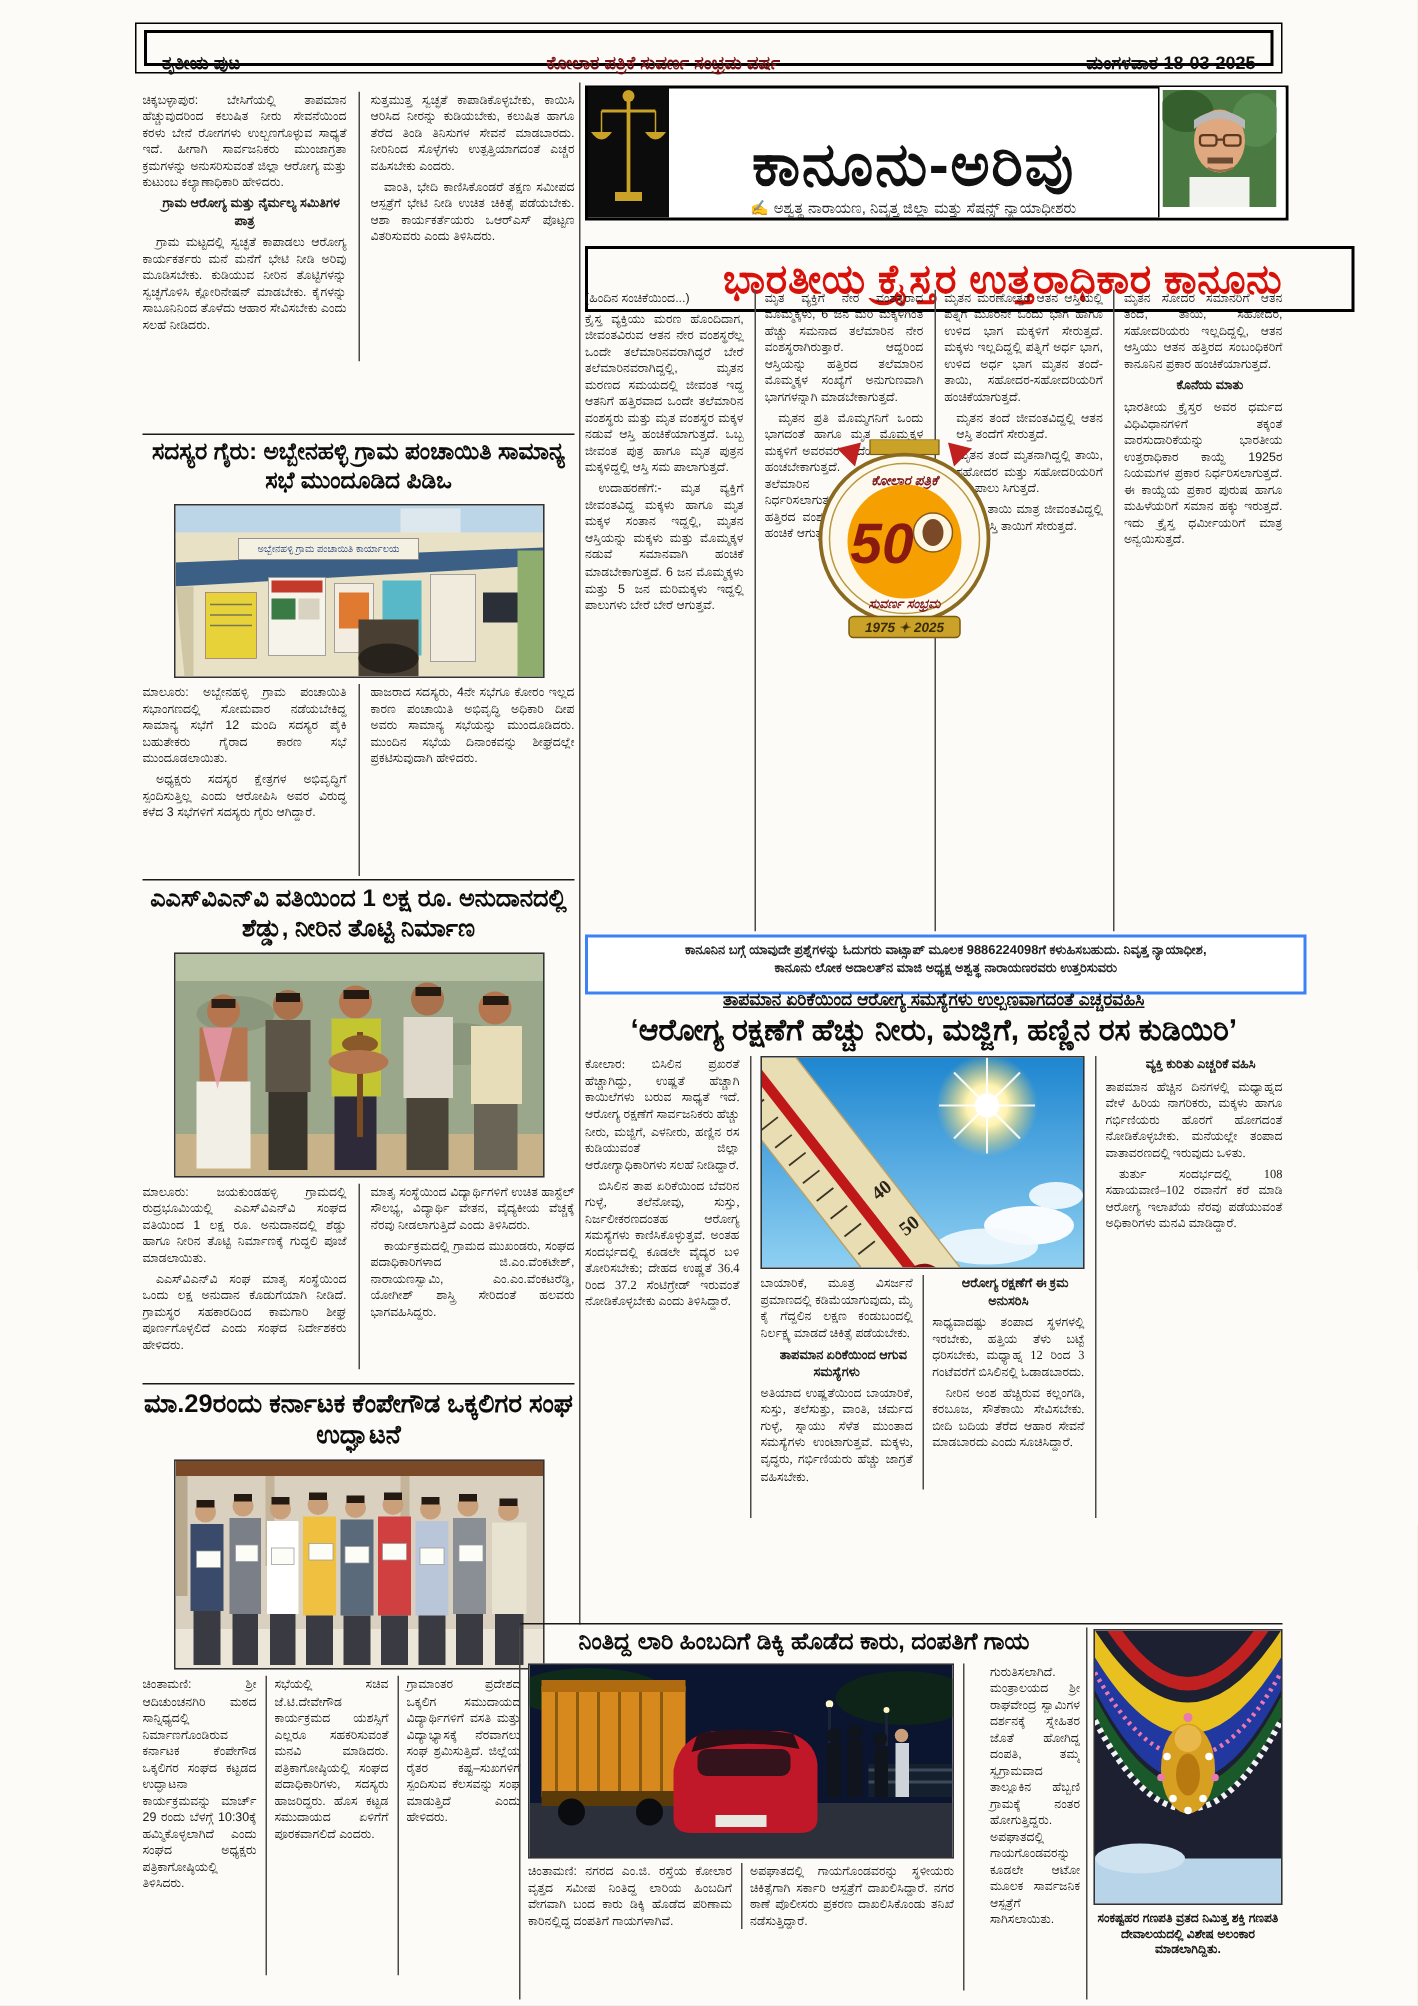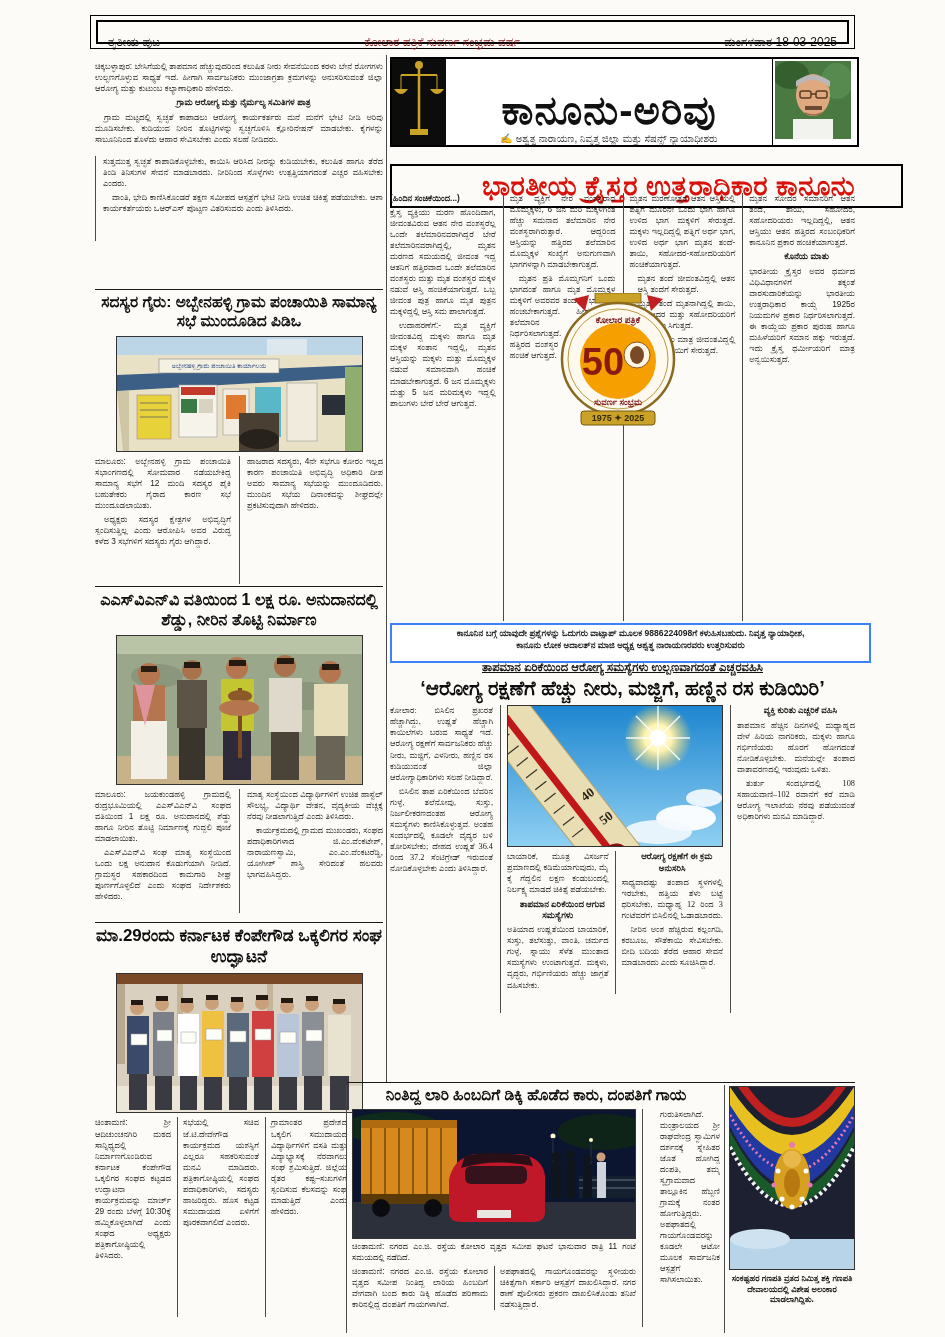--- a/index.html
+++ b/index.html
@@ -13,21 +13,21 @@
   .sub{font-weight:bold;text-align:center;font-size:8.6px;margin:3px 0;text-indent:0;}
   .flexcols{display:flex;gap:8px;}
   .flexcols>div{flex:1;min-width:0;}
   .vrule{border-left:1px solid #4a4a4a;}
   .hrule{border-top:1px solid #1a1a1a;}
   .photo-frame{border:1px solid #333;overflow:hidden;background:#ccc;}
   .cap{font-size:8.2px;line-height:1.3;text-align:justify;}
   #masthead-outer{border:1px solid #000;background:#fcfbf7;}
   #masthead-inner{border:2px solid #000;display:flex;align-items:center;
         justify-content:space-between;padding:0 10px;height:20px;}
-  .mh{font-size:12px;font-weight:normal;margin-top:20px;}
+  .mh{font-size:12px;font-weight:bold;margin-top:20px;}
   .mh-center{color:#7b1216;}
   #law-box{border:2px solid #000;background:#fff;display:flex;align-items:flex-end;}
   #law-title{font-size:40px;font-weight:bold;letter-spacing:1px;text-align:center;line-height:1.05;}
   #law-byline{font-size:10px;text-align:center;color:#222;margin-top:2px;}
   #red-banner{border:2px solid #000;display:flex;align-items:center;justify-content:center;}
   #red-banner span{color:#d8120a;font-weight:bold;font-size:27px;letter-spacing:.5px;}
   #law-footer{border:2px solid #3b82f6;font-size:8.6px;text-align:center;line-height:1.45;
         padding:2px 6px;font-weight:bold;color:#222;background:#fff;}
   .kicker{font-weight:bold;font-size:11.5px;text-align:center;text-decoration:underline;}
   .qhl{font-size:20px;}
@@ -43,21 +43,21 @@
     <div id="masthead-inner" style="margin:4px 5px;">
       <span class="mh">ತೃತೀಯ ಪುಟ</span>
       <span class="mh mh-center">ಕೋಲಾರ ಪತ್ರಿಕೆ ಸುವರ್ಣ ಸಂಭ್ರಮ ವರ್ಷ</span>
       <span class="mh">ಮಂಗಳವಾರ  18-03-2025</span>
     </div>
   </div>
 
   <div class="abs vrule" style="left:386px;top:55px;height:1028px;width:0;"></div>
 
   <div class="abs" style="left:95px;top:55px;width:288px;">
-    <div class="flexcols bt" style="margin-top:6px;height:180px;overflow:hidden;flex-direction:column;">
+    <div class="flexcols bt" style="margin-top:6px;height:180px;overflow:hidden;">
       <div>
         <p class="noind">ಚಿಕ್ಕಬಳ್ಳಾಪುರ: ಬೇಸಿಗೆಯಲ್ಲಿ ತಾಪಮಾನ ಹೆಚ್ಚುವುದರಿಂದ ಕಲುಷಿತ ನೀರು ಸೇವನೆಯಿಂದ ಕರಳು ಬೇನೆ ರೋಗಗಳು ಉಲ್ಬಣಗೊಳ್ಳುವ ಸಾಧ್ಯತೆ ಇದೆ. ಹೀಗಾಗಿ ಸಾರ್ವಜನಿಕರು ಮುಂಜಾಗ್ರತಾ ಕ್ರಮಗಳನ್ನು ಅನುಸರಿಸುವಂತೆ ಜಿಲ್ಲಾ ಆರೋಗ್ಯ ಮತ್ತು ಕುಟುಂಬ ಕಲ್ಯಾಣಾಧಿಕಾರಿ ಹೇಳಿದರು.</p>
         <p class="sub">ಗ್ರಾಮ ಆರೋಗ್ಯ ಮತ್ತು ನೈರ್ಮಲ್ಯ ಸಮಿತಿಗಳ ಪಾತ್ರ</p>
         <p>ಗ್ರಾಮ ಮಟ್ಟದಲ್ಲಿ ಸ್ವಚ್ಛತೆ ಕಾಪಾಡಲು ಆರೋಗ್ಯ ಕಾರ್ಯಕರ್ತರು ಮನೆ ಮನೆಗೆ ಭೇಟಿ ನೀಡಿ ಅರಿವು ಮೂಡಿಸಬೇಕು. ಕುಡಿಯುವ ನೀರಿನ ತೊಟ್ಟಿಗಳನ್ನು ಸ್ವಚ್ಛಗೊಳಿಸಿ ಕ್ಲೋರಿನೇಷನ್ ಮಾಡಬೇಕು. ಕೈಗಳನ್ನು ಸಾಬೂನಿನಿಂದ ತೊಳೆದು ಆಹಾರ ಸೇವಿಸಬೇಕು ಎಂದು ಸಲಹೆ ನೀಡಿದರು.</p>
       </div>
       <div class="vrule" style="padding-left:7px;">
         <p class="noind">ಸುತ್ತಮುತ್ತ ಸ್ವಚ್ಛತೆ ಕಾಪಾಡಿಕೊಳ್ಳಬೇಕು, ಕಾಯಿಸಿ ಆರಿಸಿದ ನೀರನ್ನು ಕುಡಿಯಬೇಕು, ಕಲುಷಿತ ಹಾಗೂ ತೆರೆದ ತಿಂಡಿ ತಿನಿಸುಗಳ ಸೇವನೆ ಮಾಡಬಾರದು. ನೀರಿನಿಂದ ಸೊಳ್ಳೆಗಳು ಉತ್ಪತ್ತಿಯಾಗದಂತೆ ಎಚ್ಚರ ವಹಿಸಬೇಕು ಎಂದರು.</p>
         <p>ವಾಂತಿ, ಭೇದಿ ಕಾಣಿಸಿಕೊಂಡರೆ ತಕ್ಷಣ ಸಮೀಪದ ಆಸ್ಪತ್ರೆಗೆ ಭೇಟಿ ನೀಡಿ ಉಚಿತ ಚಿಕಿತ್ಸೆ ಪಡೆಯಬೇಕು. ಆಶಾ ಕಾರ್ಯಕರ್ತೆಯರು ಒಆರ್‌ಎಸ್ ಪೊಟ್ಟಣ ವಿತರಿಸುವರು ಎಂದು ತಿಳಿಸಿದರು.</p>
       </div>
     </div>
@@ -275,42 +275,42 @@
       </svg>
     </div>
   </div>
 
   <div class="abs" id="red-banner" style="left:390px;top:164px;width:465px;height:40px;padding-left:44px;">
     <span>ಭಾರತೀಯ ಕ್ರೈಸ್ತರ ಉತ್ತರಾಧಿಕಾರ ಕಾನೂನು</span>
   </div>
 
   <div class="abs flexcols" style="left:390px;top:193px;width:465px;height:428px;overflow:hidden;gap:7px;">
     <div class="law-col bt">
-      <p class="noind" style="font-weight:bold;">(ಹಿಂದಿನ ಸಂಚಿಕೆಯಿಂದ...)</p>
+      <p class="noind" style="font-weight:normal;">(ಹಿಂದಿನ ಸಂಚಿಕೆಯಿಂದ...)</p>
       <p class="noind">ಕ್ರೈಸ್ತ ವ್ಯಕ್ತಿಯು ಮರಣ ಹೊಂದಿದಾಗ, ಜೀವಂತವಿರುವ ಆತನ ನೇರ ವಂಶಸ್ಥರೆಲ್ಲ ಒಂದೇ ತಲೆಮಾರಿನವರಾಗಿದ್ದರೆ ಬೇರೆ ತಲೆಮಾರಿನವರಾಗಿದ್ದಲ್ಲಿ, ಮೃತನ ಮರಣದ ಸಮಯದಲ್ಲಿ ಜೀವಂತ ಇದ್ದ ಆತನಿಗೆ ಹತ್ತಿರವಾದ ಒಂದೇ ತಲೆಮಾರಿನ ವಂಶಸ್ಥರು ಮತ್ತು ಮೃತ ವಂಶಸ್ಥರ ಮಕ್ಕಳ ನಡುವೆ ಆಸ್ತಿ ಹಂಚಿಕೆಯಾಗುತ್ತದೆ. ಒಬ್ಬ ಜೀವಂತ ಪುತ್ರ ಹಾಗೂ ಮೃತ ಪುತ್ರನ ಮಕ್ಕಳಿದ್ದಲ್ಲಿ ಆಸ್ತಿ ಸಮ ಪಾಲಾಗುತ್ತದೆ.</p>
       <p>ಉದಾಹರಣೆಗೆ:- ಮೃತ ವ್ಯಕ್ತಿಗೆ ಜೀವಂತವಿದ್ದ ಮಕ್ಕಳು ಹಾಗೂ ಮೃತ ಮಕ್ಕಳ ಸಂತಾನ ಇದ್ದಲ್ಲಿ, ಮೃತನ ಆಸ್ತಿಯನ್ನು ಮಕ್ಕಳು ಮತ್ತು ಮೊಮ್ಮಕ್ಕಳ ನಡುವೆ ಸಮಾನವಾಗಿ ಹಂಚಿಕೆ ಮಾಡಬೇಕಾಗುತ್ತದೆ. 6 ಜನ ಮೊಮ್ಮಕ್ಕಳು ಮತ್ತು 5 ಜನ ಮರಿಮಕ್ಕಳು ಇದ್ದಲ್ಲಿ ಪಾಲುಗಳು ಬೇರೆ ಬೇರೆ ಆಗುತ್ತವೆ.</p>
     </div>
     <div class="law-col bt vrule" style="padding-left:6px;">
       <p class="noind">ಮೃತ ವ್ಯಕ್ತಿಗೆ ನೇರ ವಂಶಸ್ಥರಾದ ಮೊಮ್ಮಕ್ಕಳು, 6 ಜನ ಮರಿ ಮಕ್ಕಳಿಗಿಂತ ಹೆಚ್ಚು ಸಮನಾದ ತಲೆಮಾರಿನ ನೇರ ವಂಶಸ್ಥರಾಗಿರುತ್ತಾರೆ. ಆದ್ದರಿಂದ ಆಸ್ತಿಯನ್ನು ಹತ್ತಿರದ ತಲೆಮಾರಿನ ಮೊಮ್ಮಕ್ಕಳ ಸಂಖ್ಯೆಗೆ ಅನುಗುಣವಾಗಿ ಭಾಗಗಳನ್ನಾಗಿ ಮಾಡಬೇಕಾಗುತ್ತದೆ.</p>
       <p>ಮೃತನ ಪ್ರತಿ ಮೊಮ್ಮಗನಿಗೆ ಒಂದು ಭಾಗದಂತೆ ಹಾಗೂ ಮೃತ ಮೊಮ್ಮಕ್ಕಳ ಮಕ್ಕಳಿಗೆ ಅವರವರ ತಂದೆಯ ಭಾಗವನ್ನು ಹಂಚಬೇಕಾಗುತ್ತದೆ. ಹೀಗೆ ಪ್ರತಿ ತಲೆಮಾರಿನ ಪಾಲನ್ನು ನಿರ್ಧರಿಸಲಾಗುತ್ತದೆ. ಪ್ರತಿ ಬಾರಿಯೂ ಹತ್ತಿರದ ವಂಶಸ್ಥರ ಲೆಕ್ಕಾಚಾರದ ಮೇಲೆ ಹಂಚಿಕೆ ಆಗುತ್ತದೆ.</p>
     </div>
     <div class="law-col bt vrule" style="padding-left:6px;">
       <p class="noind">ಮೃತನ ಮರಣೋತ್ತರ ಆತನ ಆಸ್ತಿಯಲ್ಲಿ ಪತ್ನಿಗೆ ಮೂರನೇ ಒಂದು ಭಾಗ ಹಾಗೂ ಉಳಿದ ಭಾಗ ಮಕ್ಕಳಿಗೆ ಸೇರುತ್ತದೆ. ಮಕ್ಕಳು ಇಲ್ಲದಿದ್ದಲ್ಲಿ ಪತ್ನಿಗೆ ಅರ್ಧ ಭಾಗ, ಉಳಿದ ಅರ್ಧ ಭಾಗ ಮೃತನ ತಂದೆ-ತಾಯಿ, ಸಹೋದರ-ಸಹೋದರಿಯರಿಗೆ ಹಂಚಿಕೆಯಾಗುತ್ತದೆ.</p>
       <p class="noind bullet">ಮೃತನ ತಂದೆ ಜೀವಂತವಿದ್ದಲ್ಲಿ ಆತನ ಆಸ್ತಿ ತಂದೆಗೆ ಸೇರುತ್ತದೆ.</p>
       <p class="noind bullet">ಮೃತನ ತಂದೆ ಮೃತನಾಗಿದ್ದಲ್ಲಿ ತಾಯಿ, ಸಹೋದರ ಮತ್ತು ಸಹೋದರಿಯರಿಗೆ ಸಮಪಾಲು ಸಿಗುತ್ತದೆ.</p>
       <p class="noind bullet">ಮೃತನ ತಾಯಿ ಮಾತ್ರ ಜೀವಂತವಿದ್ದಲ್ಲಿ ಎಲ್ಲಾ ಆಸ್ತಿ ತಾಯಿಗೆ ಸೇರುತ್ತದೆ.</p>
     </div>
     <div class="law-col bt vrule" style="padding-left:6px;">
       <p class="noind">ಮೃತನ ಸೋದರ ಸಮಾನರಿಗೆ ಆತನ ತಂದೆ, ತಾಯಿ, ಸಹೋದರ, ಸಹೋದರಿಯರು ಇಲ್ಲದಿದ್ದಲ್ಲಿ, ಆತನ ಆಸ್ತಿಯು ಆತನ ಹತ್ತಿರದ ಸಂಬಂಧಿಕರಿಗೆ ಕಾನೂನಿನ ಪ್ರಕಾರ ಹಂಚಿಕೆಯಾಗುತ್ತದೆ.</p>
       <p class="sub">ಕೊನೆಯ ಮಾತು</p>
       <p class="noind">ಭಾರತೀಯ ಕ್ರೈಸ್ತರ ಅವರ ಧರ್ಮದ ವಿಧಿವಿಧಾನಗಳಿಗೆ ತಕ್ಕಂತೆ ವಾರಸುದಾರಿಕೆಯನ್ನು ಭಾರತೀಯ ಉತ್ತರಾಧಿಕಾರ ಕಾಯ್ದೆ 1925ರ ನಿಯಮಗಳ ಪ್ರಕಾರ ನಿರ್ಧರಿಸಲಾಗುತ್ತದೆ. ಈ ಕಾಯ್ದೆಯ ಪ್ರಕಾರ ಪುರುಷ ಹಾಗೂ ಮಹಿಳೆಯರಿಗೆ ಸಮಾನ ಹಕ್ಕು ಇರುತ್ತದೆ. ಇದು ಕ್ರೈಸ್ತ ಧರ್ಮೀಯರಿಗೆ ಮಾತ್ರ ಅನ್ವಯಿಸುತ್ತದೆ.</p>
     </div>
   </div>
 
-  <div class="abs" style="left:555px;top:293px;width:126px;height:142px;">
+  <div class="abs" style="left:540px;top:293px;width:126px;height:142px;font-style:italic;">
     <svg width="126" height="142" viewBox="0 0 126 142">
       <polygon points="18,6 34,2 30,18" fill="#c02020"></polygon>
       <polygon points="108,6 92,2 96,18" fill="#c02020"></polygon>
       <rect x="40" y="0" width="46" height="10" fill="#c9a227" stroke="#7a5a10" stroke-width="0.8"></rect>
       <circle cx="63" cy="66" r="56" fill="#fdf9ee" stroke="#8a6a20" stroke-width="2.5"></circle>
       <circle cx="63" cy="66" r="50" fill="none" stroke="#b89a40" stroke-width="1"></circle>
       <text x="63" y="30" font-size="9" text-anchor="middle" fill="#7b1216" font-weight="bold">ಕೋಲಾರ ಪತ್ರಿಕೆ</text>
       <circle cx="63" cy="68" r="38" fill="#f5a000"></circle>
       <text x="48" y="82" font-size="38" text-anchor="middle" fill="#8a1a0f" font-weight="bold">50</text>
       <circle cx="82" cy="62" r="13" fill="#fdf6e0" stroke="#8a5a20" stroke-width="1"></circle>
@@ -450,21 +450,20 @@
                 <circle cx="203" cy="47" r="5"></circle>
               <rect x="212" y="50" width="10" height="38"></rect>
                 <circle cx="217" cy="45" r="5"></circle>
               <rect x="230" y="54" width="9" height="34"></rect>
                 <circle cx="234" cy="49" r="4.5"></circle>
             </g>
             <rect x="244" y="52" width="9" height="36" fill="#cfd4da"></rect>
               <circle cx="248" cy="47" r="4.5" fill="#caa07a"></circle>
           </svg>
         </div>
-        <div class="cap" style="margin-top:3px;">ಚಿಂತಾಮಣಿ: ನಗರದ ಎಂ.ಜಿ. ರಸ್ತೆಯ ಕೋಲಾರ ವೃತ್ತದ ಸಮೀಪ ಘಟನೆ ಭಾನುವಾರ ರಾತ್ರಿ 11 ಗಂಟೆ ಸಮಯದಲ್ಲಿ ನಡೆದಿದೆ.</div>
         <div class="flexcols bt" style="margin-top:3px;height:44px;overflow:hidden;gap:6px;">
           <div>
               <p class="noind">ಚಿಂತಾಮಣಿ: ನಗರದ ಎಂ.ಜಿ. ರಸ್ತೆಯ ಕೋಲಾರ ವೃತ್ತದ ಸಮೀಪ ನಿಂತಿದ್ದ ಲಾರಿಯ ಹಿಂಬದಿಗೆ ವೇಗವಾಗಿ ಬಂದ ಕಾರು ಡಿಕ್ಕಿ ಹೊಡೆದ ಪರಿಣಾಮ ಕಾರಿನಲ್ಲಿದ್ದ ದಂಪತಿಗೆ ಗಾಯಗಳಾಗಿವೆ.</p>
             </div>
           <div class="vrule" style="padding-left:5px;">
               <p class="noind">ಅಪಘಾತದಲ್ಲಿ ಗಾಯಗೊಂಡವರನ್ನು ಸ್ಥಳೀಯರು ಚಿಕಿತ್ಸೆಗಾಗಿ ಸರ್ಕಾರಿ ಆಸ್ಪತ್ರೆಗೆ ದಾಖಲಿಸಿದ್ದಾರೆ. ನಗರ ಠಾಣೆ ಪೊಲೀಸರು ಪ್ರಕರಣ ದಾಖಲಿಸಿಕೊಂಡು ತನಿಖೆ ನಡೆಸುತ್ತಿದ್ದಾರೆ.</p>
             </div>
         </div>
       </div>
       <div class="bt vrule" style="flex:1;padding-left:17px;height:218px;overflow:hidden;">

